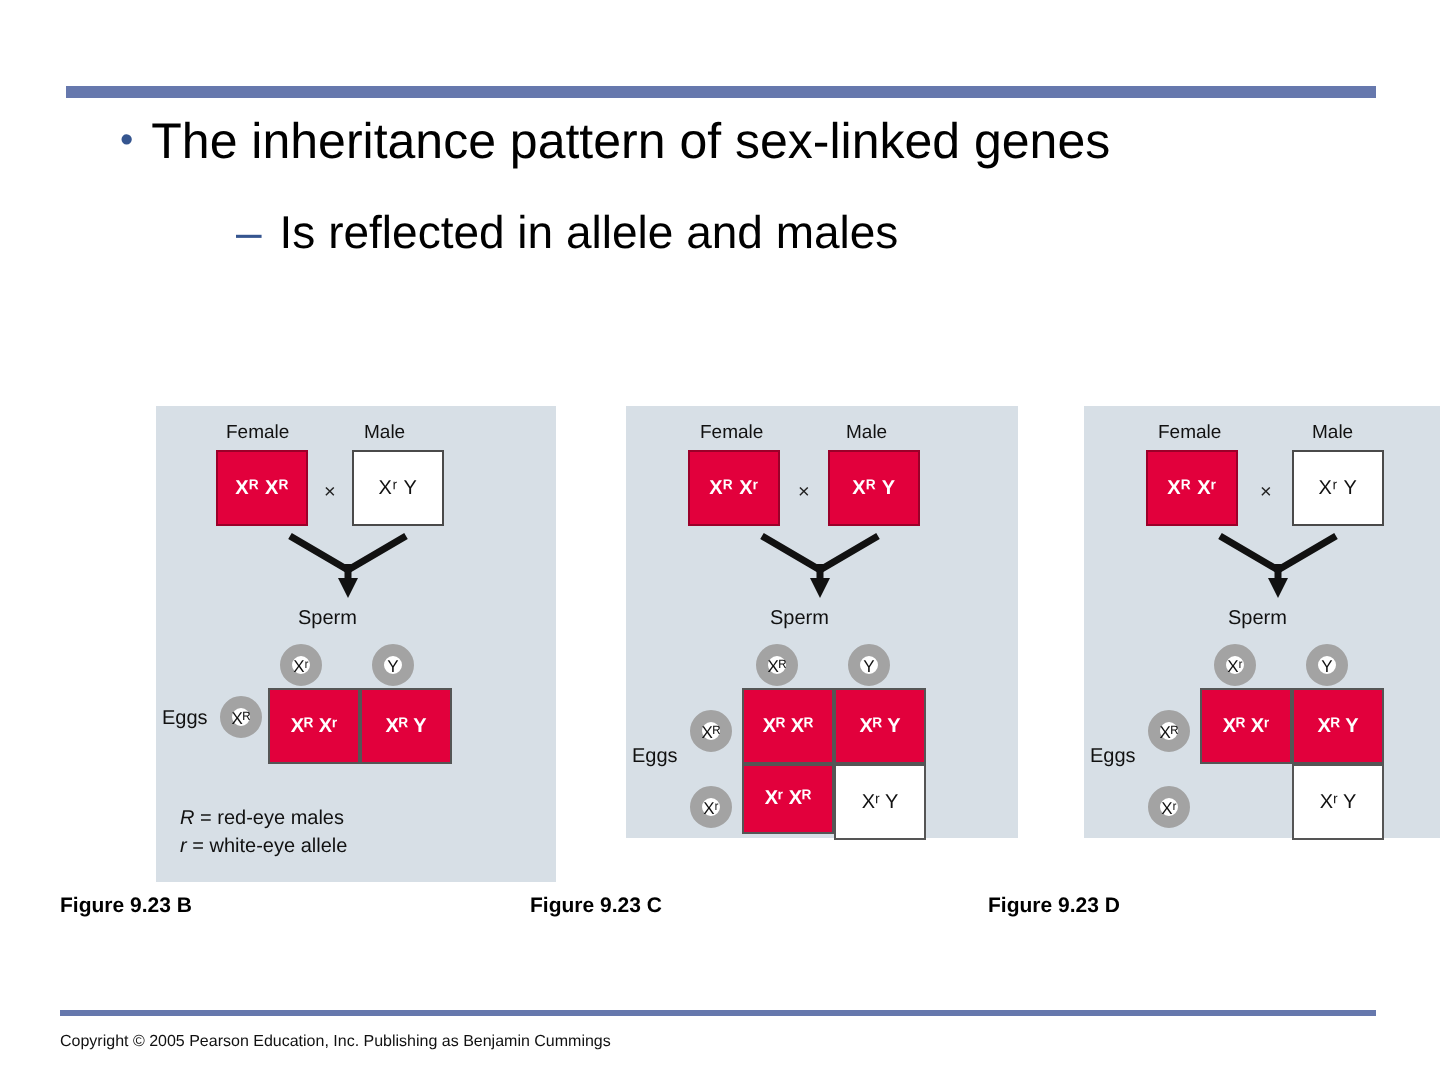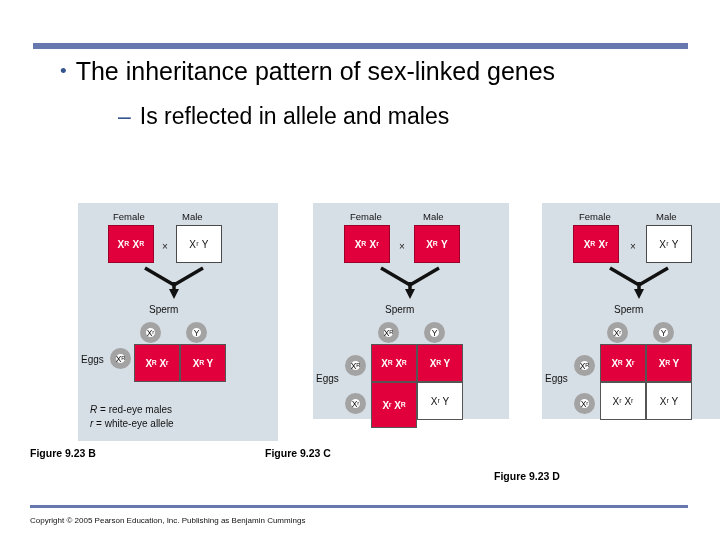--- a/index.html
+++ b/index.html
@@ -148,21 +148,21 @@
   .caption {
     position: absolute;
     top: 447px;
     font-size: 10.5px;
     font-weight: bold;
     color: #000000;
     white-space: nowrap;
   }
   #cap-b { left: 30px; }
   #cap-c { left: 265px; }
-  #cap-d { left: 494px; margin-top: 23px; }
+  #cap-d { left: 494px; }
 
   
   .footer-rule {
     position: absolute;
     left: 30px; top: 505px;
     width: 658px; height: 3px;
     background: #6678ad;
   }
   .copyright {
     position: absolute;
@@ -237,21 +237,21 @@
 
     <div class="gcircle" style="left:65px; top:119px;">Xᴿ</div>
     <div class="gcircle" style="left:111px; top:119px;">Y</div>
 
     <div class="smalllabel" style="left:3px; top:170px;">Eggs</div>
     <div class="gcircle" style="left:32px; top:152px;">Xᴿ</div>
     <div class="gcircle" style="left:32px; top:190px;">Xʳ</div>
 
     <div class="pcell red" style="left:58px;  top:141px; width:46px; height:38px;">Xᴿ Xᴿ</div>
     <div class="pcell red" style="left:104px; top:141px; width:46px; height:38px;">Xᴿ Y</div>
-    <div class="pcell red" style="left:58px;  top:179px; width:46px; height:46px;">Xʳ Xᴿ</div>
+    <div class="pcell red" style="left:58px;  top:179px; width:46px; height:35px;">Xʳ Xᴿ</div>
     <div class="pcell white" style="left:104px; top:179px; width:46px; height:38px;">Xʳ Y</div>
   </div>
 
   <div class="panel" id="panel-d">
     <div class="sexlabel" style="left:37px; top:8px;">Female</div>
     <div class="sexlabel" style="left:114px; top:8px;">Male</div>
 
     <div class="pbox red" style="left:31px; top:22px;">Xᴿ Xʳ</div>
     <div class="cross" style="left:88px; top:38px;">×</div>
     <div class="pbox white" style="left:104px; top:22px;">Xʳ Y</div>
@@ -266,21 +266,20 @@
 
     <div class="gcircle" style="left:65px; top:119px;">Xʳ</div>
     <div class="gcircle" style="left:111px; top:119px;">Y</div>
 
     <div class="smalllabel" style="left:3px; top:170px;">Eggs</div>
     <div class="gcircle" style="left:32px; top:152px;">Xᴿ</div>
     <div class="gcircle" style="left:32px; top:190px;">Xʳ</div>
 
     <div class="pcell red" style="left:58px;  top:141px; width:46px; height:38px;">Xᴿ Xʳ</div>
     <div class="pcell red" style="left:104px; top:141px; width:46px; height:38px;">Xᴿ Y</div>
-    <div class="pcell white" style="left:58px;  top:179px; width:46px; height:38px;">Xʳ Xʳ</div>
     <div class="pcell white" style="left:104px; top:179px; width:46px; height:38px;">Xʳ Y</div>
   </div>
 
   <div class="caption" id="cap-b">Figure 9.23 B</div>
   <div class="caption" id="cap-c">Figure 9.23 C</div>
   <div class="caption" id="cap-d">Figure 9.23 D</div>
 
   <div class="footer-rule"></div>
   <div class="copyright">Copyright © 2005 Pearson Education, Inc. Publishing as Benjamin Cummings</div>
 

